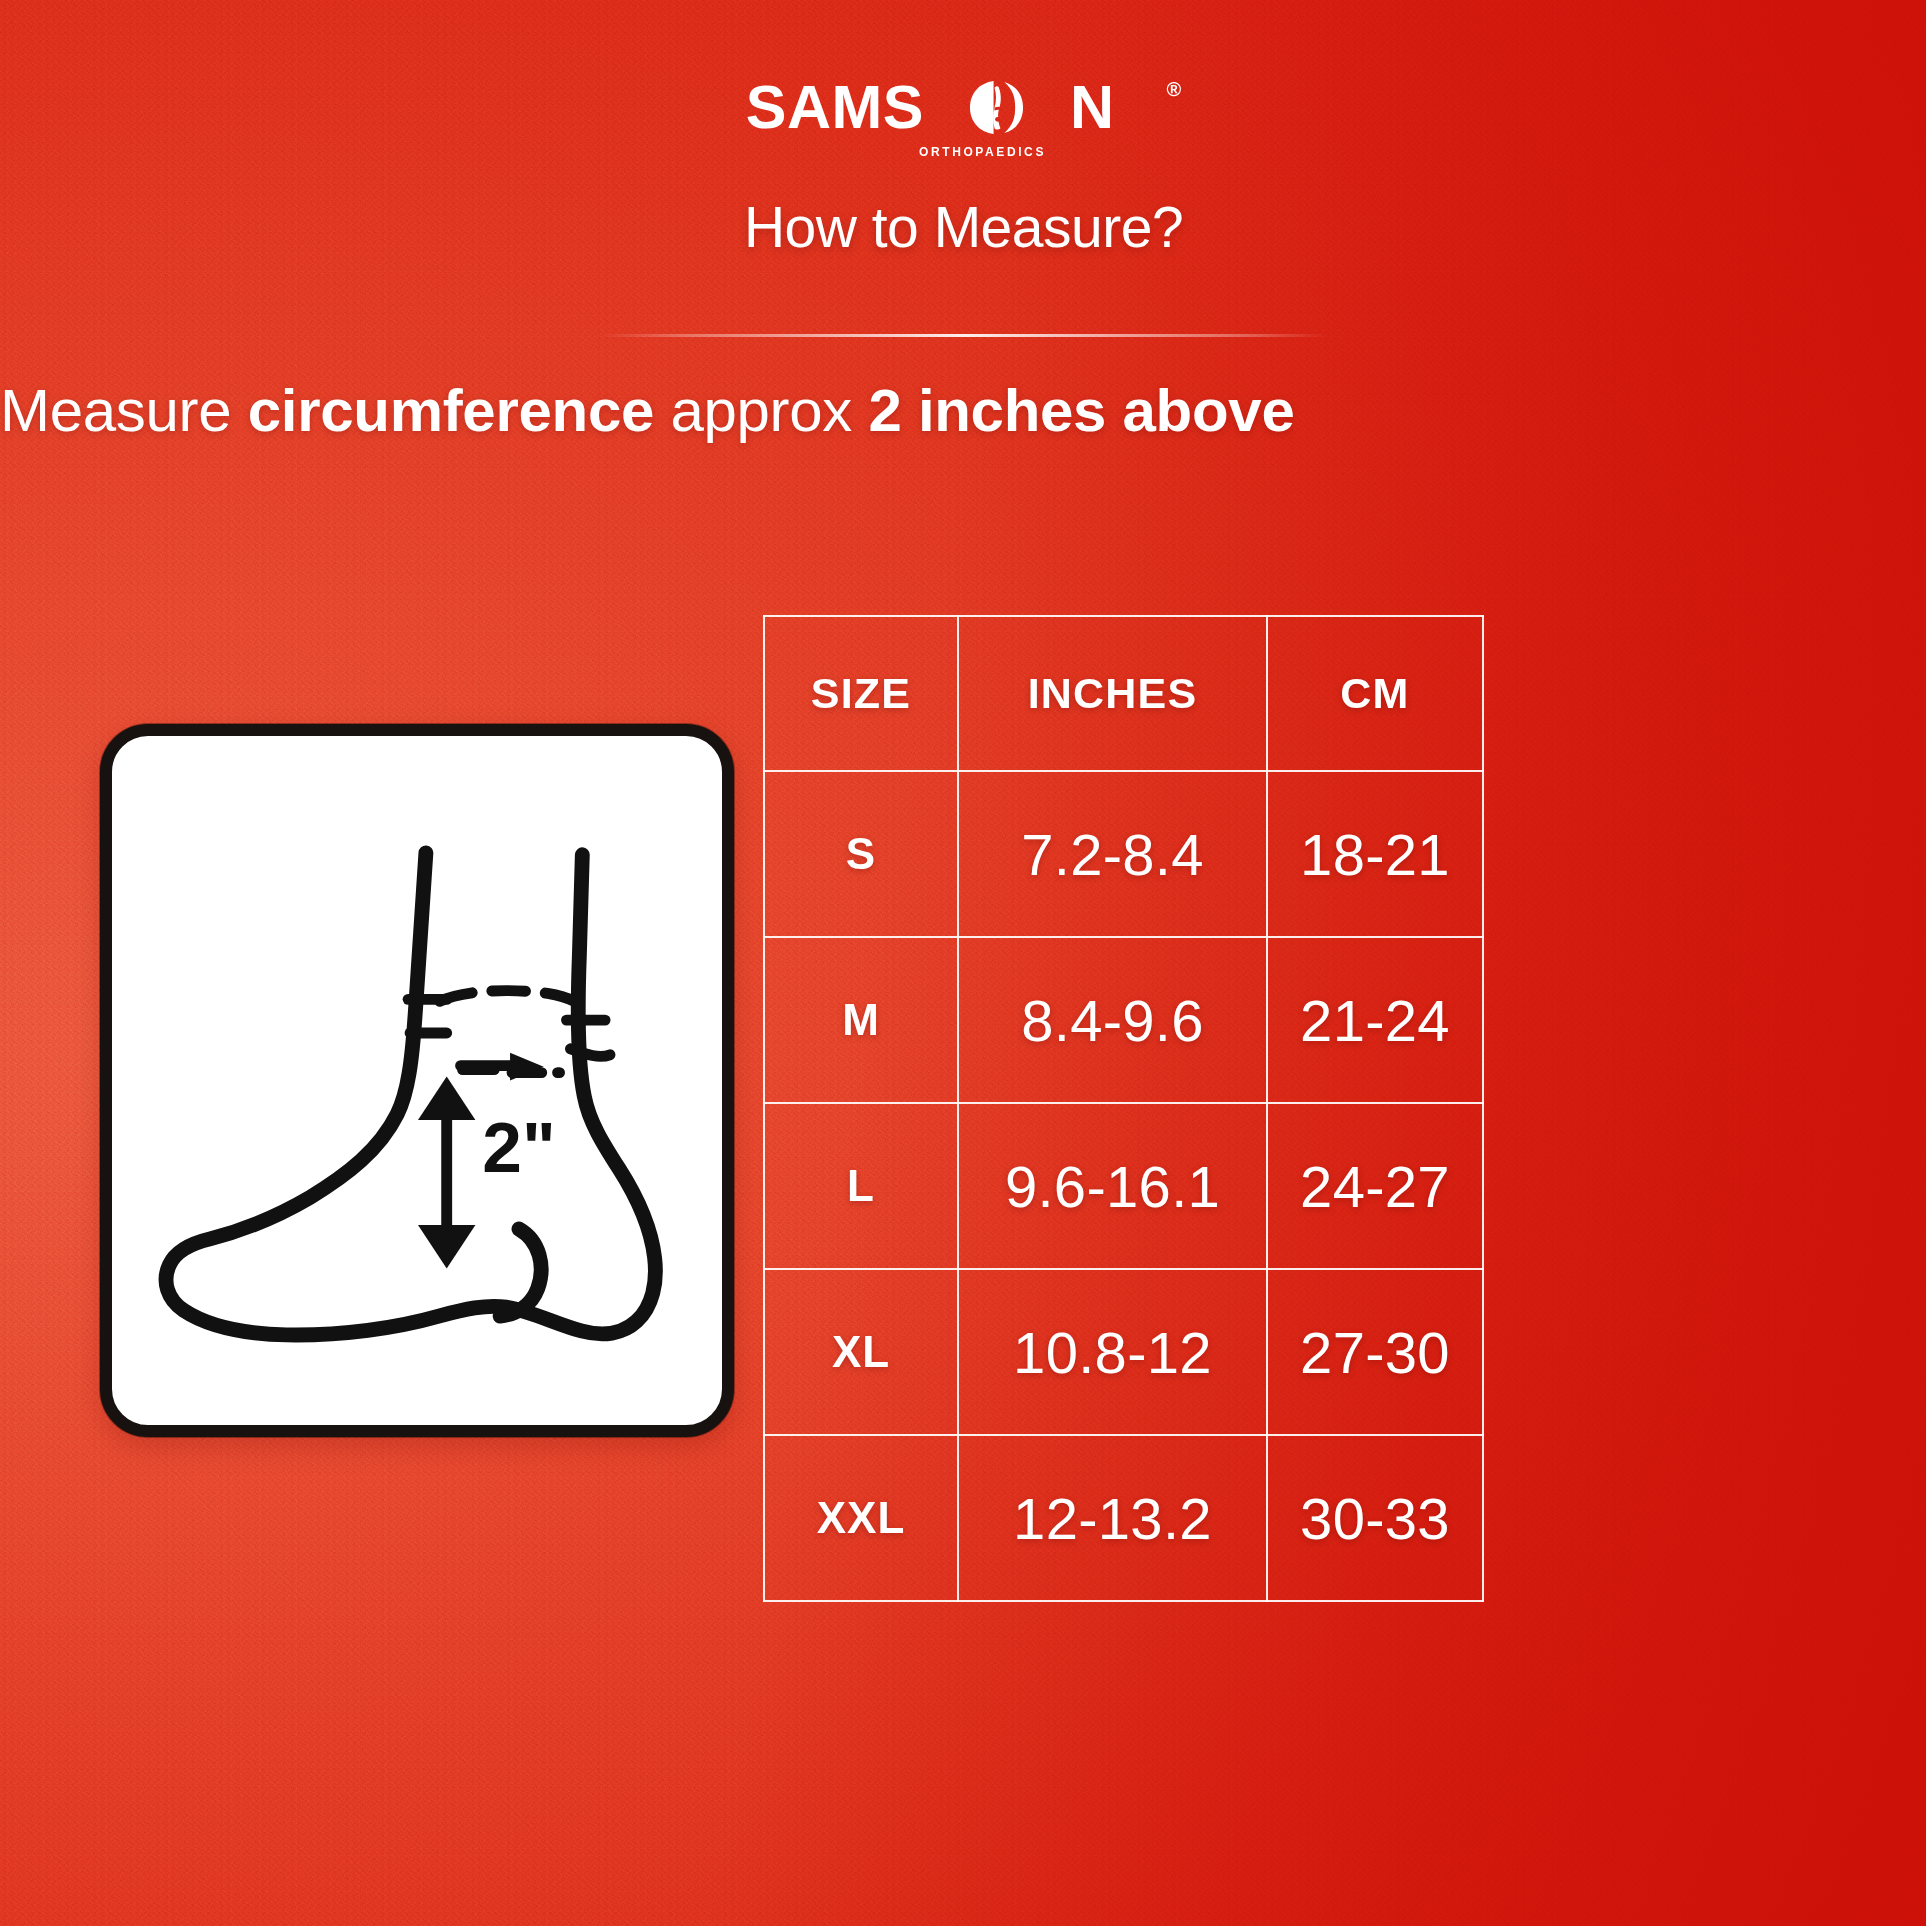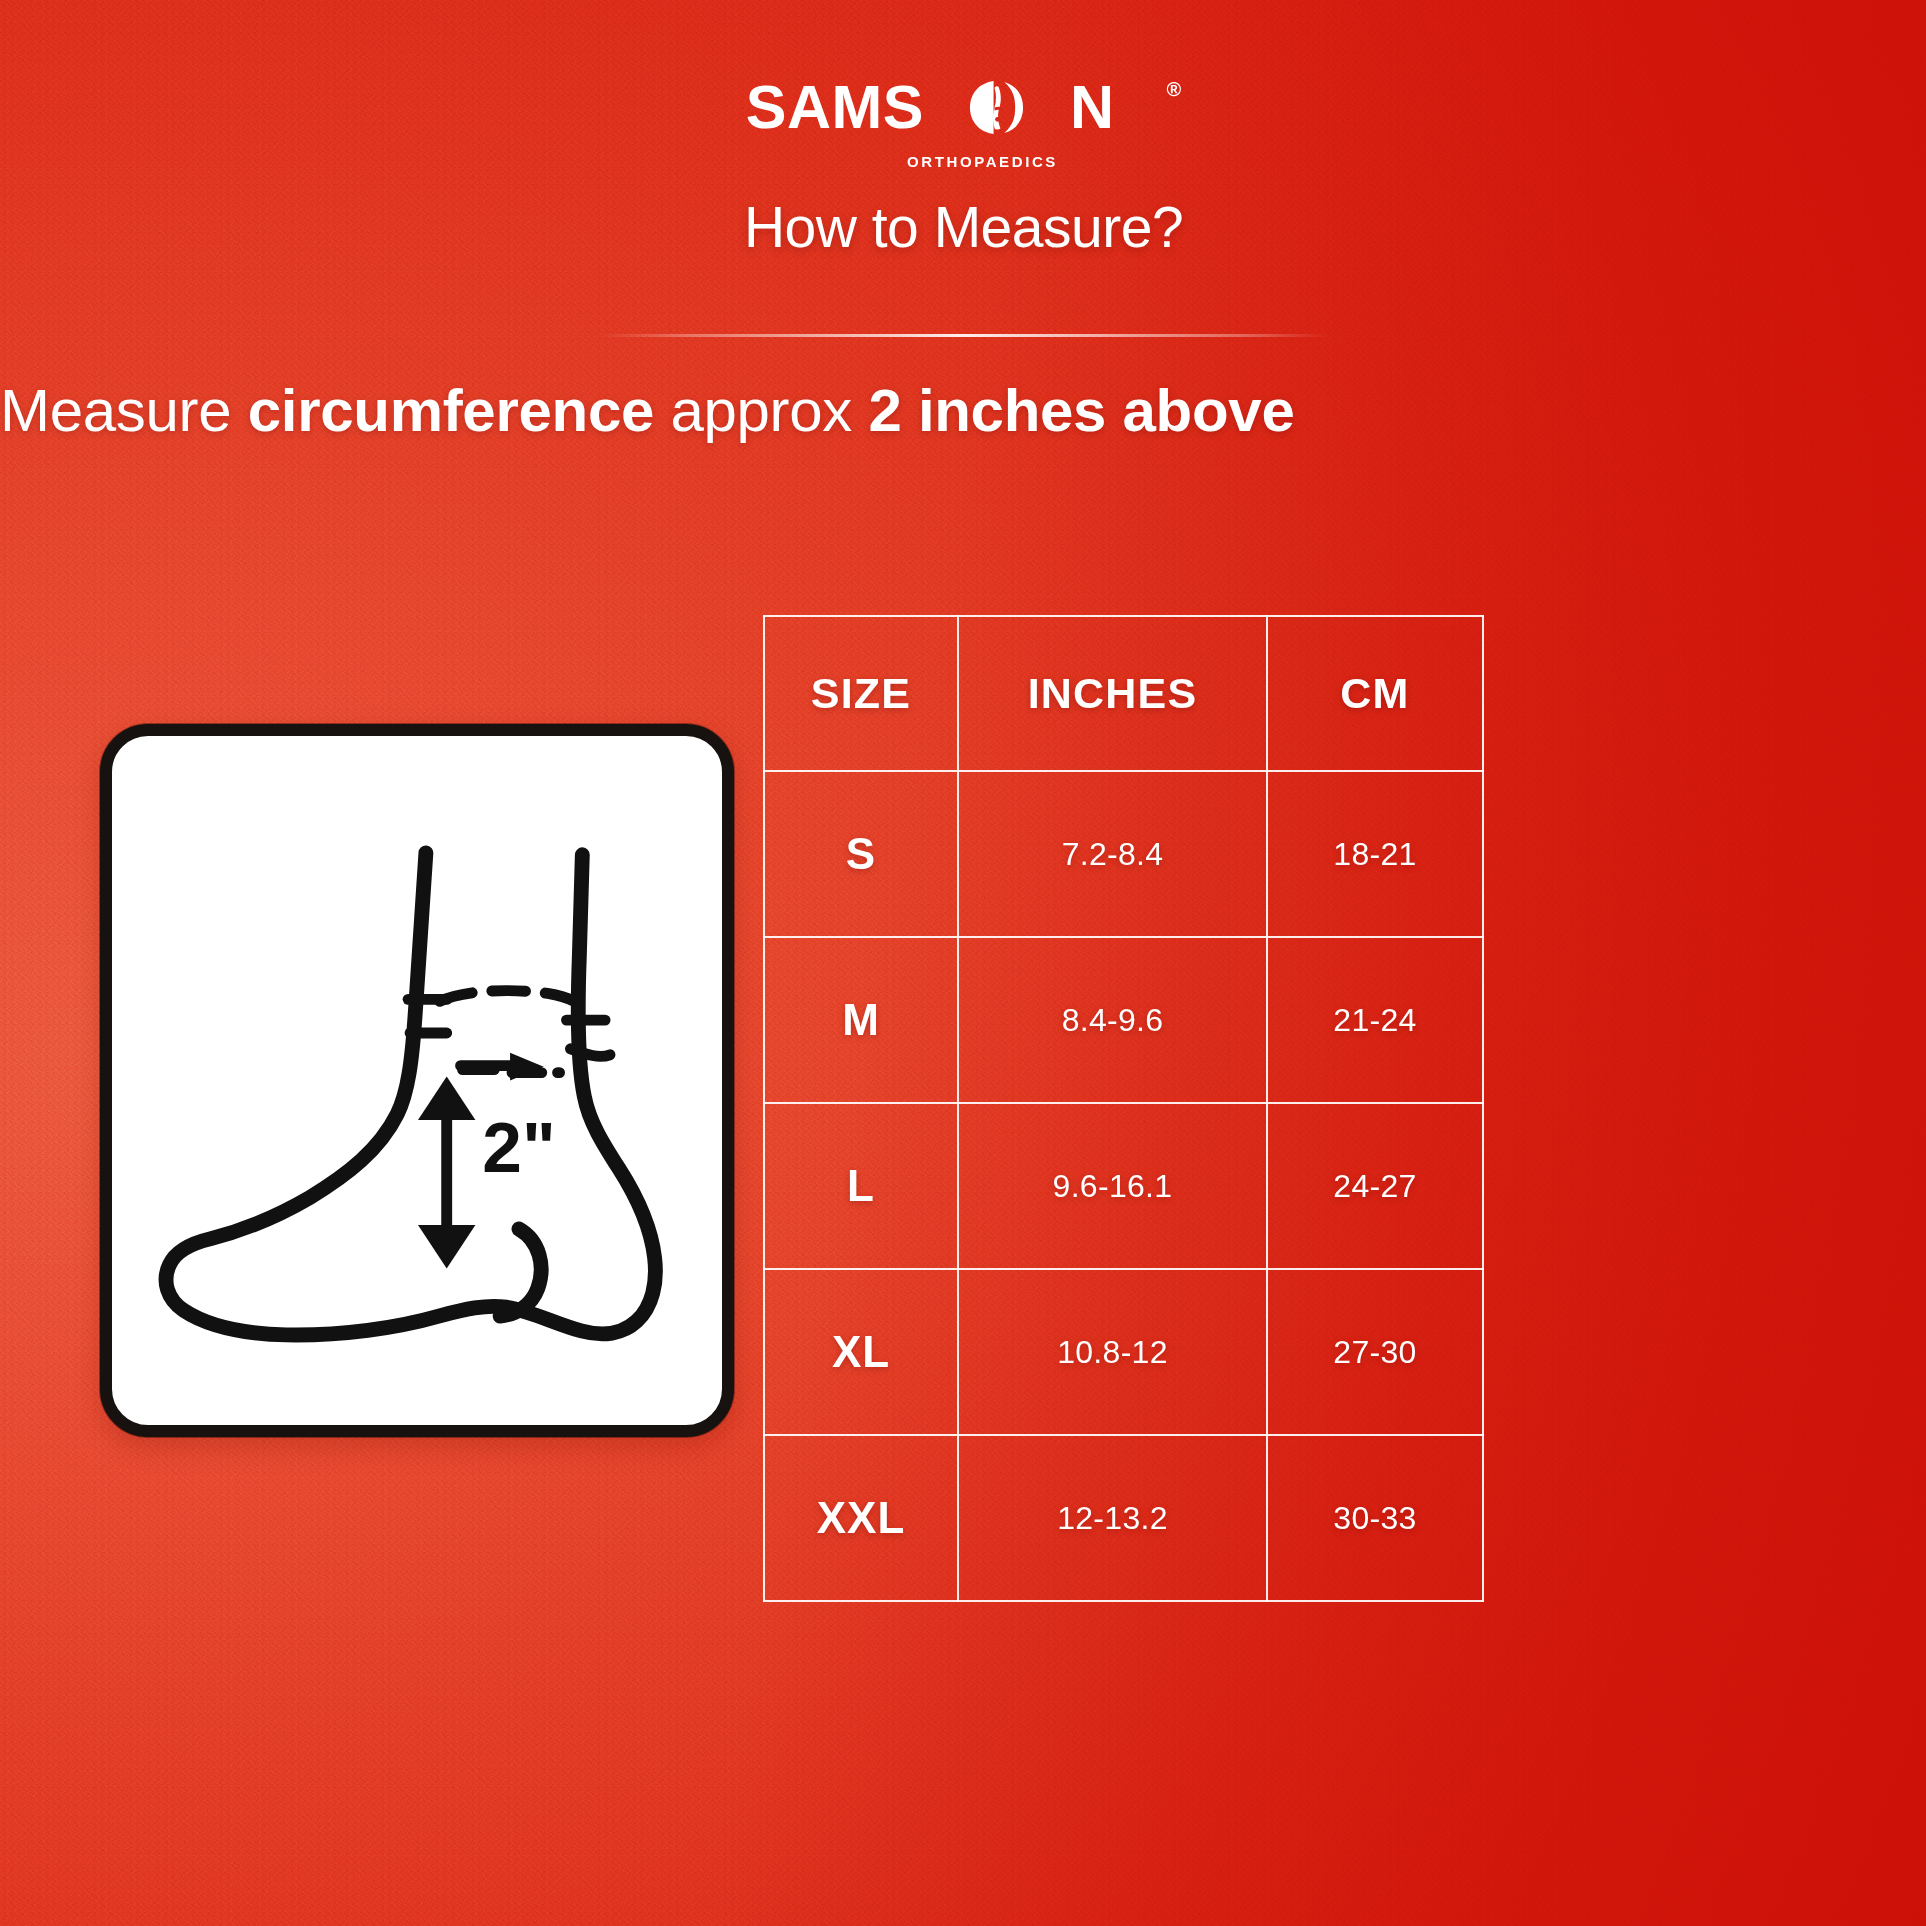--- a/index.html
+++ b/index.html
@@ -61,22 +61,22 @@
     position:relative;
     width:57px;height:59px;
     margin:0 -3px 0 -4px;
     display:inline-block;
     top:1px;
   }
   #logo-reg{
     font-size:20px;color:#fff;font-weight:700;line-height:1;margin-left:4px;margin-top:2px;
   }
   #logo-sub{
-    font-size:15px;font-weight:700;letter-spacing:2.6px;color:#ffffff;
-    margin-top:15px;margin-left:38px;
+    font-size:12px;font-weight:700;letter-spacing:2.6px;color:#ffffff;
+    margin-top:7px;margin-left:38px;
   }
 
   
   #title{
     position:absolute;left:0;right:0;top:194px;
     text-align:center;
     font-size:57px;
     font-weight:400;
     color:#ffffff;
     letter-spacing:-0.5px;
@@ -129,21 +129,21 @@
     color:#ffffff;
     text-align:center;
     vertical-align:middle;
     padding:12px;
     text-shadow:0 2px 6px rgba(90,0,0,.30);
   }
   #size-table th{
     font-size:43px;font-weight:700;letter-spacing:1.2px;height:129px;
   }
   #size-table td{
-    font-size:32px;font-weight:400;height:140px;letter-spacing:0.3px;
+    font-size:58px;font-weight:400;height:140px;letter-spacing:0.3px;
   }
   #size-table td.sizecell{font-weight:700;font-size:44px;letter-spacing:1px;}
   #size-table col.c-size{width:194px;}
   #size-table col.c-in{width:309px;}
   #size-table col.c-cm{width:216px;}
 </style>
 </head>
 <body>
 
 <div id="bg-base"></div>

